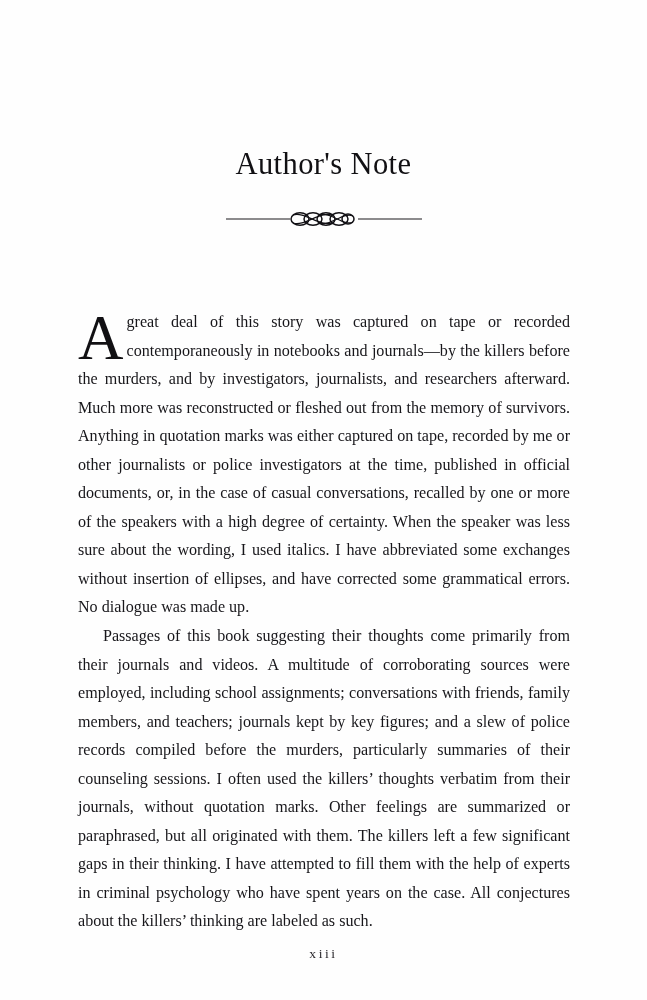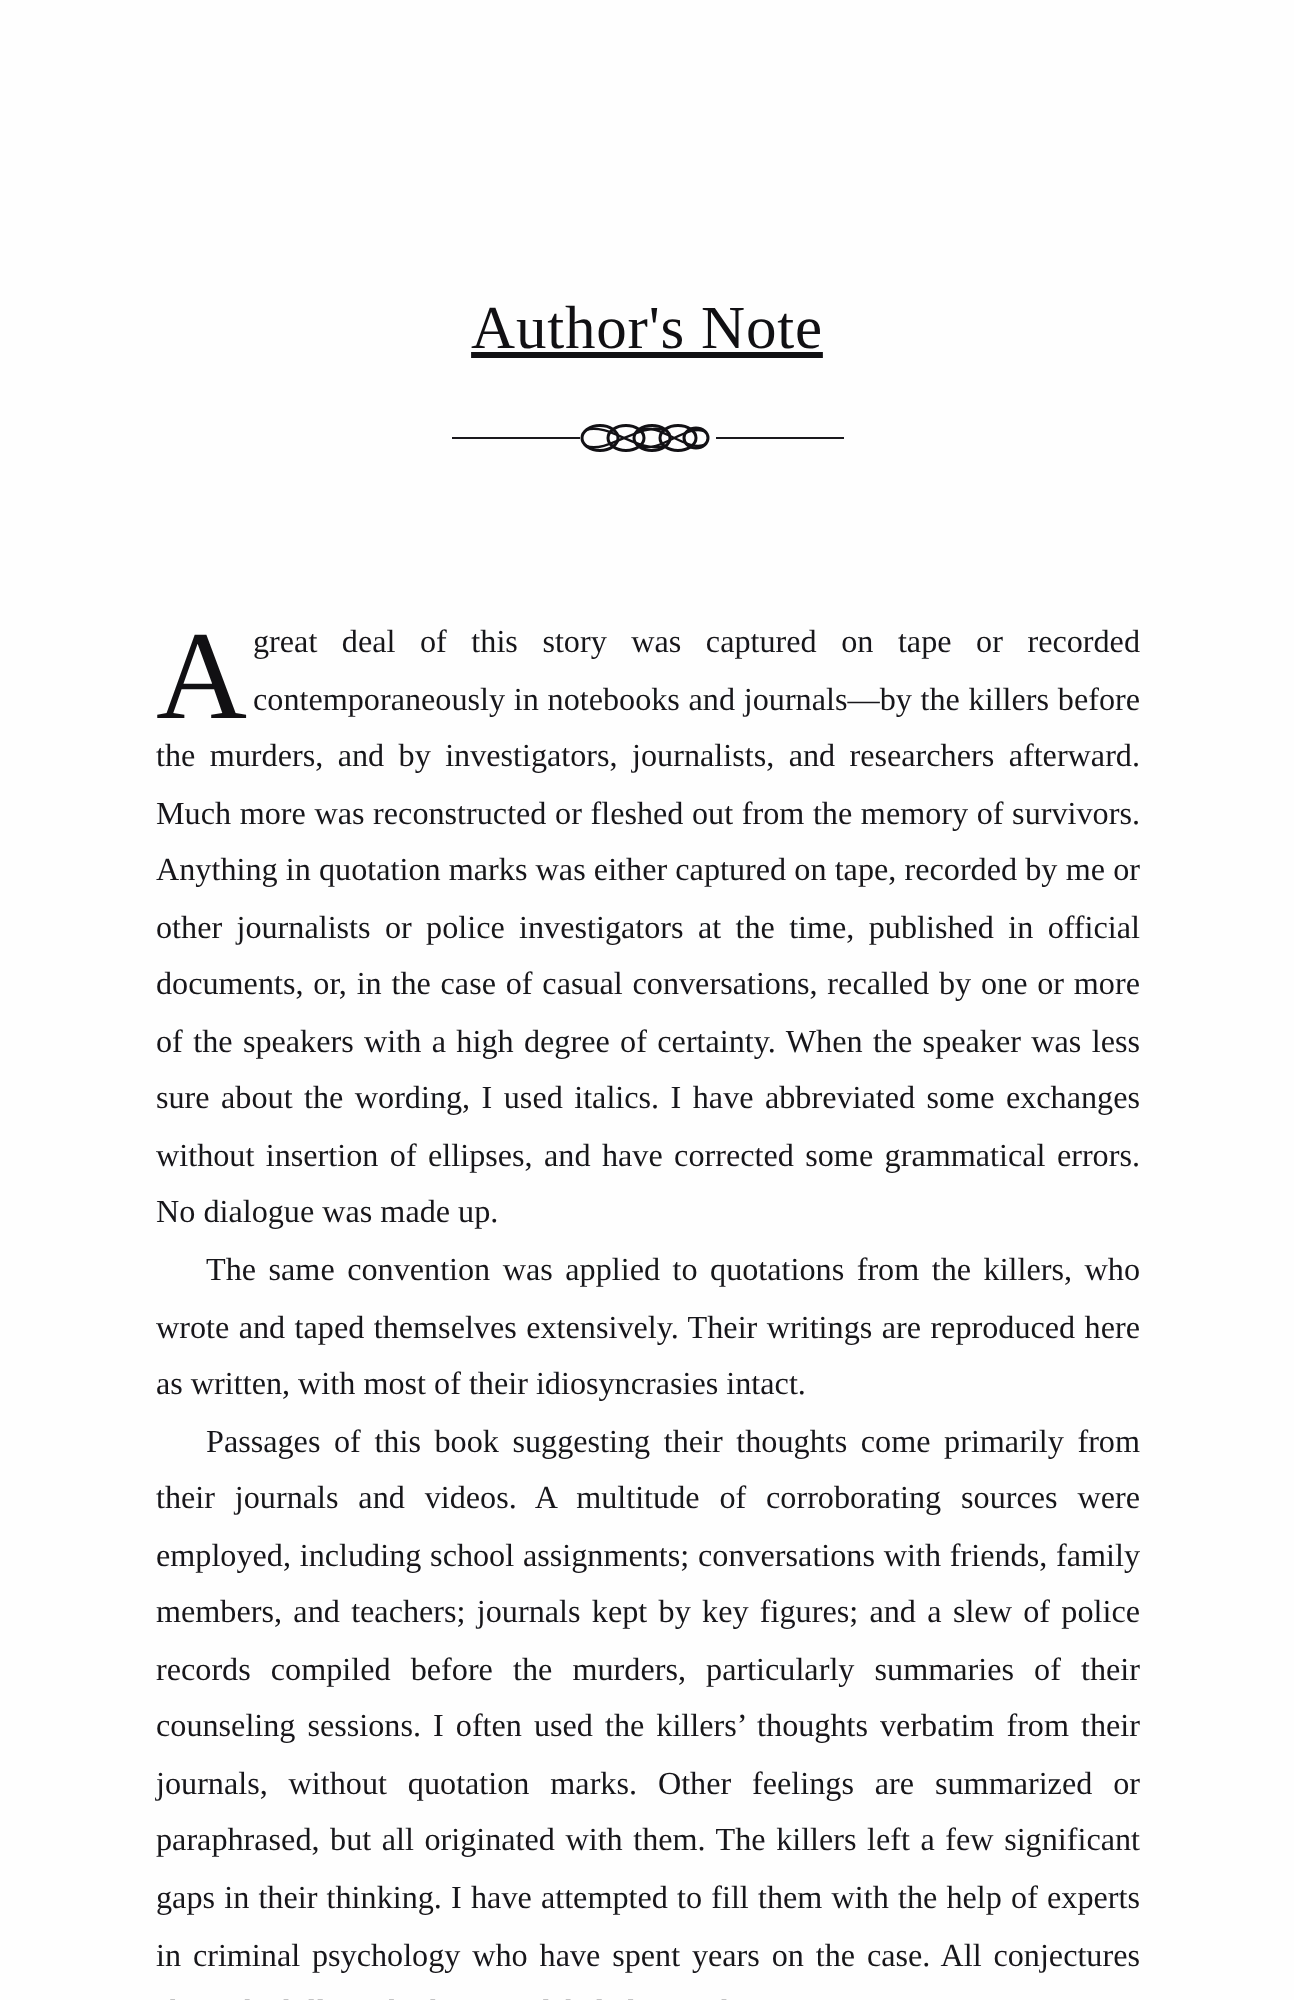--- a/index.html
+++ b/index.html
@@ -31,21 +31,20 @@
     text-align: center;
   }
   .chapter-title {
     font-size: 30.5px;
     font-weight: 400;
     letter-spacing: 0.4px;
     color: #111013;
     line-height: 1.1;
     margin: 0;
     font-family: "Liberation Serif", "DejaVu Serif", serif;
-    text-decoration: underline;
   }
 
   
   .ornament {
     position: absolute;
     left: 0;
     right: 0;
     top: 206px;
     display: flex;
     align-items: center;
@@ -123,20 +122,20 @@
         <path d="M96 8 C 106 4, 120 20, 129 15"></path>
         <path d="M96 16 C 106 20, 120 4, 129 9"></path>
       </g>
     </svg>
   </div>
 
   <div class="body-text">
 
     <p class="first"><span class="dropcap">A</span><span> great deal of this story was captured on tape or recorded contemporaneously in notebooks and journals—by the killers before the murders, and by investigators, journalists, and researchers afterward. Much more was reconstructed or fleshed out from the memory of survivors. Anything in quotation marks was either captured on tape, recorded by me or other journalists or police investigators at the time, published in official documents, or, in the case of casual conversations, recalled by one or more of the speakers with a high degree of certainty. When the speaker was less sure about the wording, I used italics. I have abbreviated some exchanges without insertion of ellipses, and have corrected some grammatical errors. </span><span class="it">No</span><span> dialogue was made up.</span></p>
 
-    <p>The same convention was applied to quotations from the killers, who wrote and taped themselves extensively. Their writings are reproduced here as written, with most of their idiosyncrasies intact.</p>
 
     <p>Passages of this book suggesting their thoughts come primarily from their journals and videos. A multitude of corroborating sources were employed, including school assignments; conversations with friends, family members, and teachers; journals kept by key figures; and a slew of police records compiled before the murders, particularly summaries of their counseling sessions. I often used the killers’ thoughts verbatim from their journals, without quotation marks. Other feelings are summarized or paraphrased, but all originated with them. The killers left a few significant gaps in their thinking. I have attempted to fill them with the help of experts in criminal psychology who have spent years on the case. All conjectures about the killers’ thinking are labeled as such.</p>
 
   </div>
 
+  <div class="folio">xiii</div>
 
 </div>
 
 </body></html>

